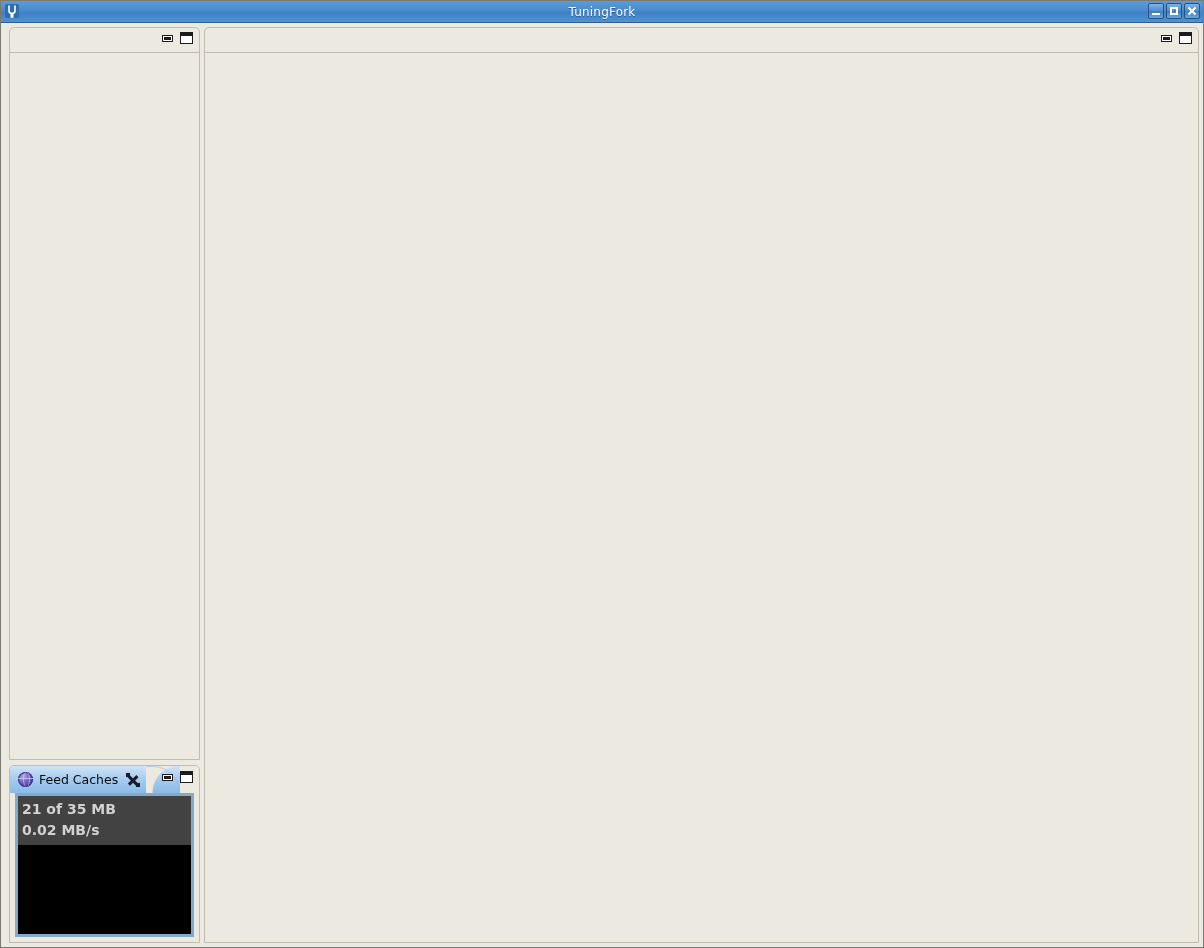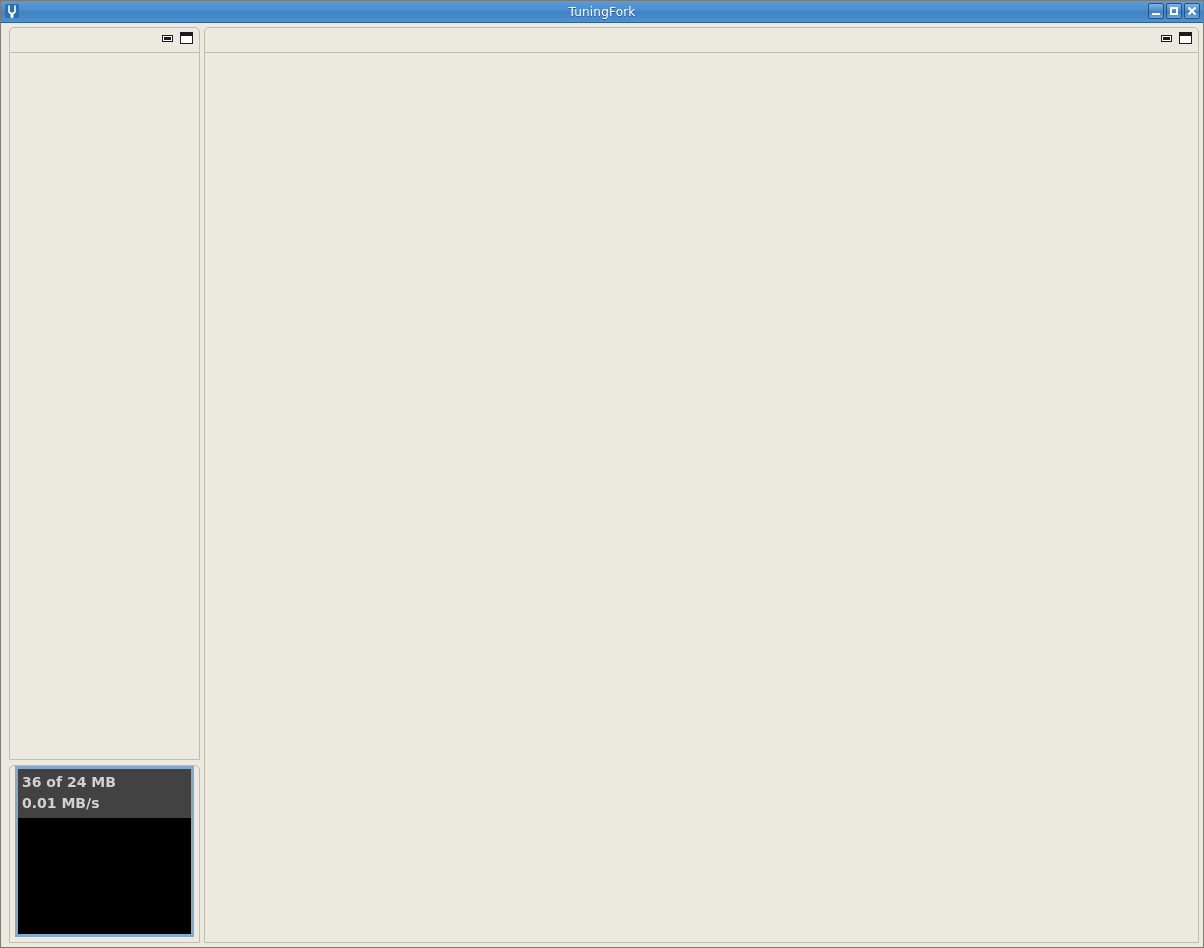--- a/index.html
+++ b/index.html
@@ -374,25 +374,41 @@
         <div class="part-head">
           <div class="part-actions">
             <div class="glyph-min"></div>
             <div class="glyph-max"></div>
           </div>
         </div>
         <div class="part-body"></div>
       </div>
 
       <div class="part-tabbed">
+        <div class="tabrow">
+          <div class="tab">
+            <span class="globe"></span>
+            <span class="tab-label">Feed Caches</span>
+            <span class="tab-close">
+                <i class="a"></i>
+                <i class="b"></i>
+              </span>
+          </div>
+          <div class="tab-curve"></div>
+          <div class="tab-rest"></div>
+          <div class="tabrow-actions">
+            <div class="glyph-min"></div>
+            <div class="glyph-max"></div>
+          </div>
+        </div>
         <div class="feed-canvas-wrap">
           <div class="feed-canvas">
             <div class="feed-stats">
-              <div class="feed-stat">36 of 24 MB</div>
-              <div class="feed-stat">0.01 MB/s</div>
+              <div class="feed-stat">21 of 35 MB</div>
+              <div class="feed-stat">0.02 MB/s</div>
             </div>
             <div class="feed-plot"></div>
           </div>
         </div>
       </div>
 
     </div>
 
     <div class="right-col">
       <div class="part" style="flex:1 1 auto;">

